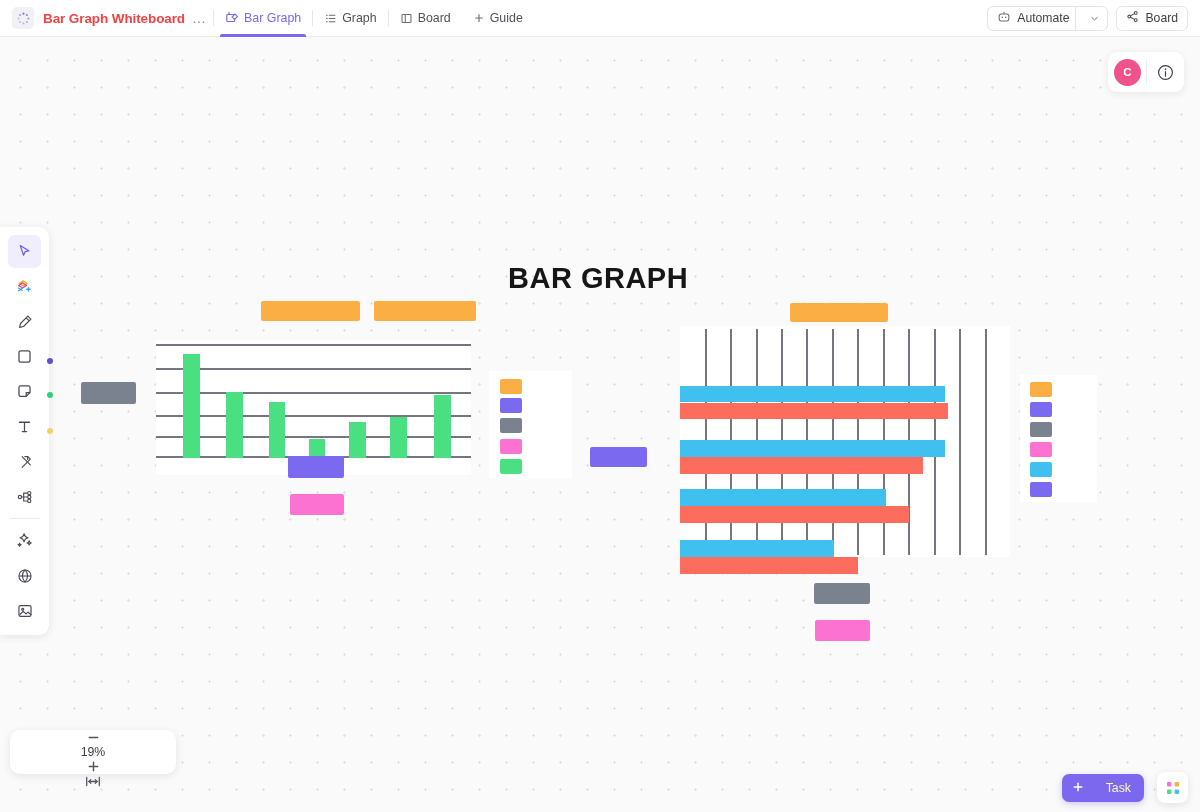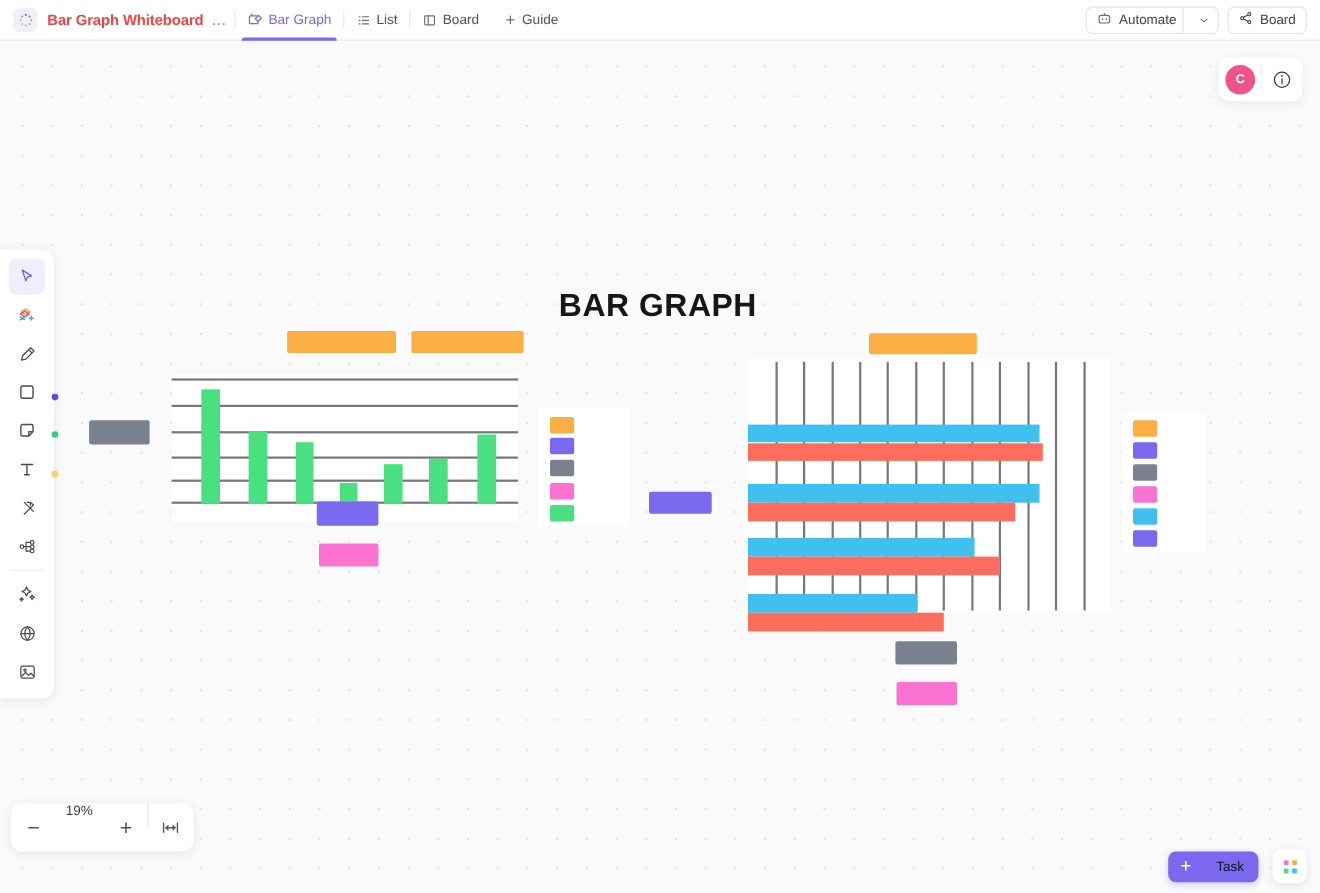--- a/index.html
+++ b/index.html
@@ -98,22 +98,23 @@
   .cdot.d1 { left: 47px; top: 131px; background: #5b4fd6; }
   .cdot.d2 { left: 47px; top: 165px; background: #2fd07a; }
   .cdot.d3 { left: 47px; top: 201px; background: #f5cf6a; }
 
   
   .zoomctl {
     position: absolute; left: 10px; bottom: 38px;
     height: 44px; width: 166px;
     background: #ffffff; border-radius: 10px;
     box-shadow: 0 2px 10px rgba(0,0,0,0.09);
-    display: flex; 
+    display: flex; align-items: center;
     z-index: 30;
+    flex-direction: column;
   }
   .zbtn {
     width: 40px; height: 44px; display: flex;
     align-items: center; justify-content: center;
     cursor: pointer; color: #53535e;
   }
   .zval { width: 44px; text-align: center; font-size: 12.3px; color: #3a3a44; cursor: default;}
   .zsep { width: 1px; height: 22px; background: #e7e7eb; }
 
   
@@ -133,21 +134,21 @@
     display: flex; align-items: center; justify-content: center;
     cursor: pointer;
   }
   .av-sep { width: 1px; height: 24px; background: #ededf1; }
   .infobtn { width: 26px; height: 26px; display:flex; align-items:center; justify-content:center; cursor:pointer; color:#3d3d46;}
 
   
   .task-btn {
     position: absolute; right: 56px; bottom: 10px;
     height: 28px; padding: 0 13px 0 10px;
-    background: #7b68ee; color: #0f172a;
+    background: #7b68ee; color: #fef9c3;
     border-radius: 7px;
     display: flex; align-items: center; gap: 22px;
     font-size: 12.3px; font-weight: 500;
     box-shadow: 0 2px 7px rgba(123,104,238,0.35);
     cursor: pointer; z-index: 30;
   }
   .apps-btn {
     position: absolute; right: 12px; bottom: 9px;
     width: 31px; height: 31px; border-radius: 8px;
     background: #fff; box-shadow: 0 2px 8px rgba(0,0,0,0.10);
@@ -209,21 +210,21 @@
       <span>Bar Graph</span>
     </div>
     <div class="tab-sep"></div>
 
     <div class="tab">
       <span class="ic">
         <svg width="13" height="13" viewBox="0 0 16 16" stroke="#6c6c78" stroke-width="1.3" stroke-linecap="round">
           <path d="M3 4h1M3 8h1M3 12h1M6.5 4h7M6.5 8h7M6.5 12h7"></path>
         </svg>
       </span>
-      <span>List</span>
+      <span>Graph</span>
     </div>
     <div class="tab-sep"></div>
 
     <div class="tab">
       <span class="ic">
         <svg width="13" height="13" viewBox="0 0 16 16" fill="none" stroke="#6c6c78" stroke-width="1.3">
           <rect x="2.5" y="3" width="11" height="10" rx="1"></rect>
             <path d="M6.5 3v10"></path>
         </svg>
       </span>

